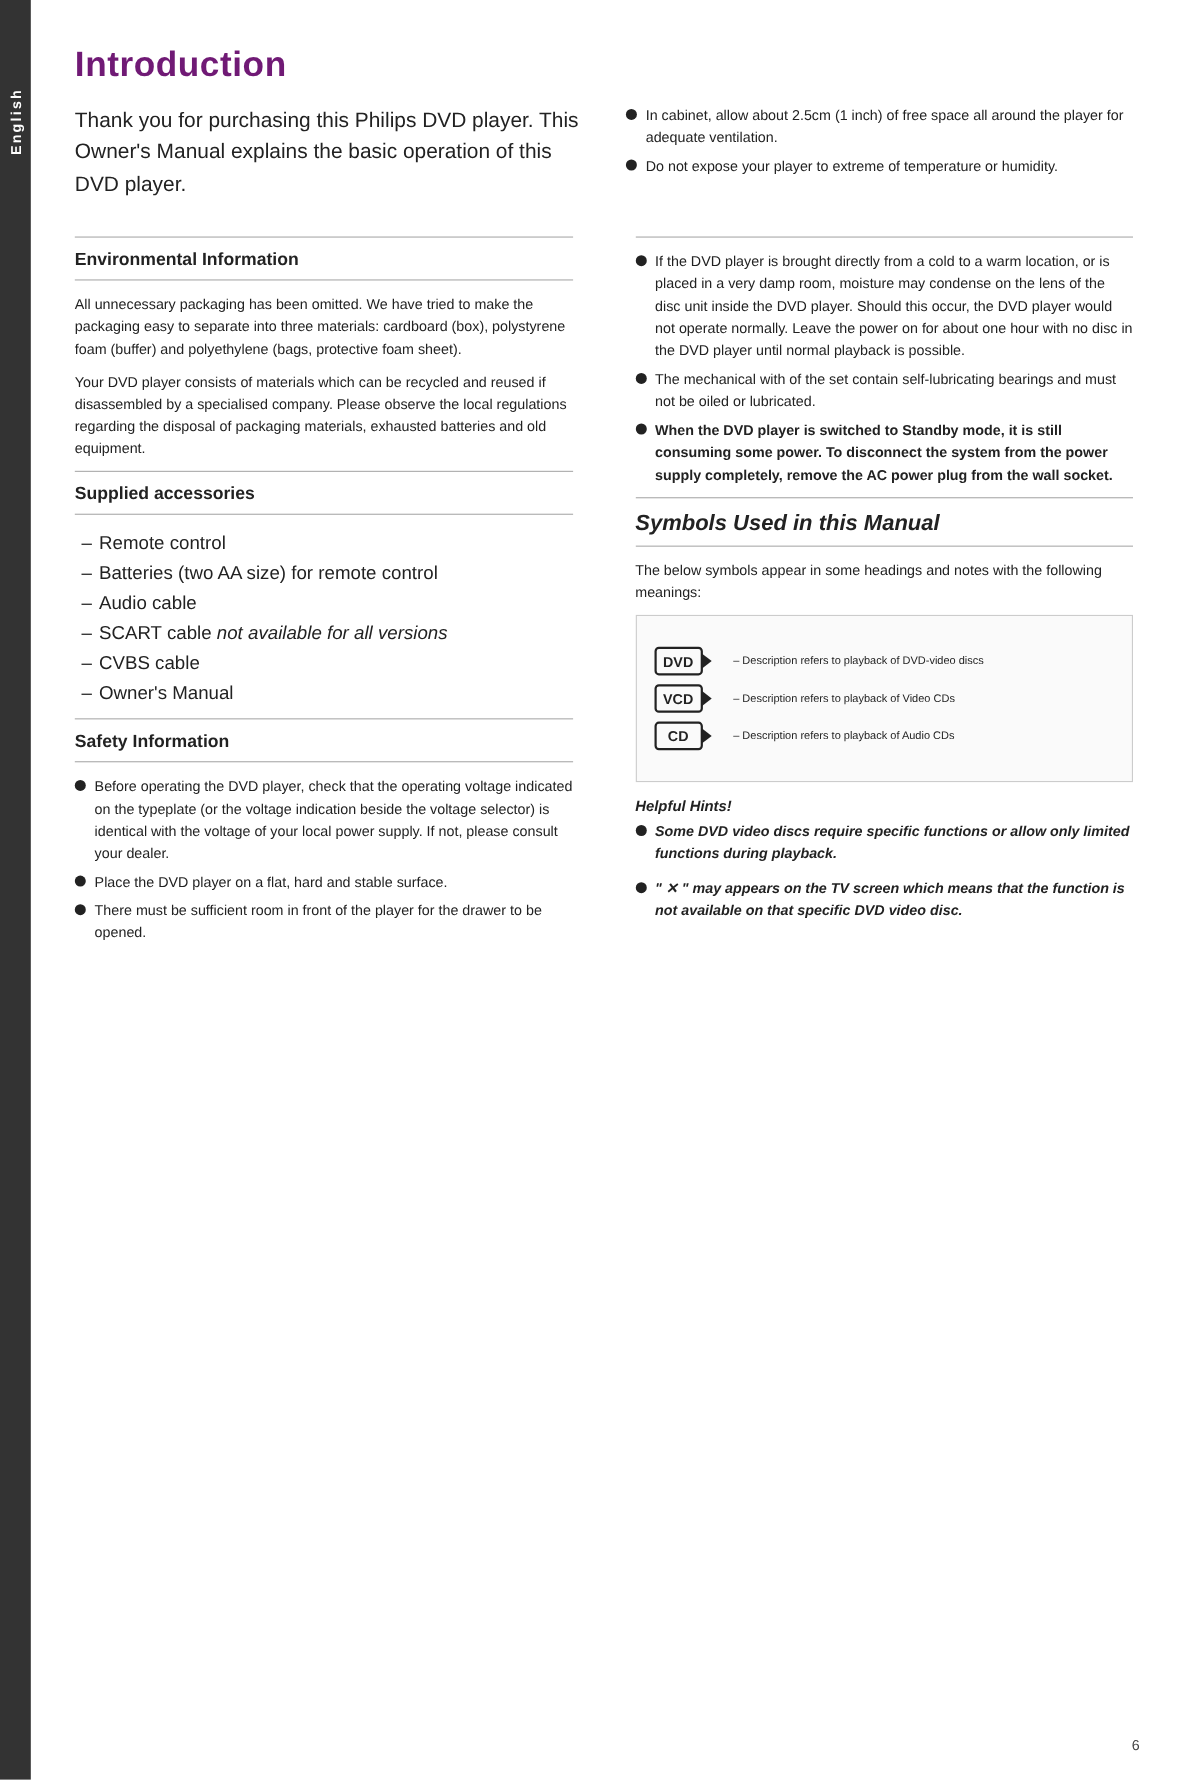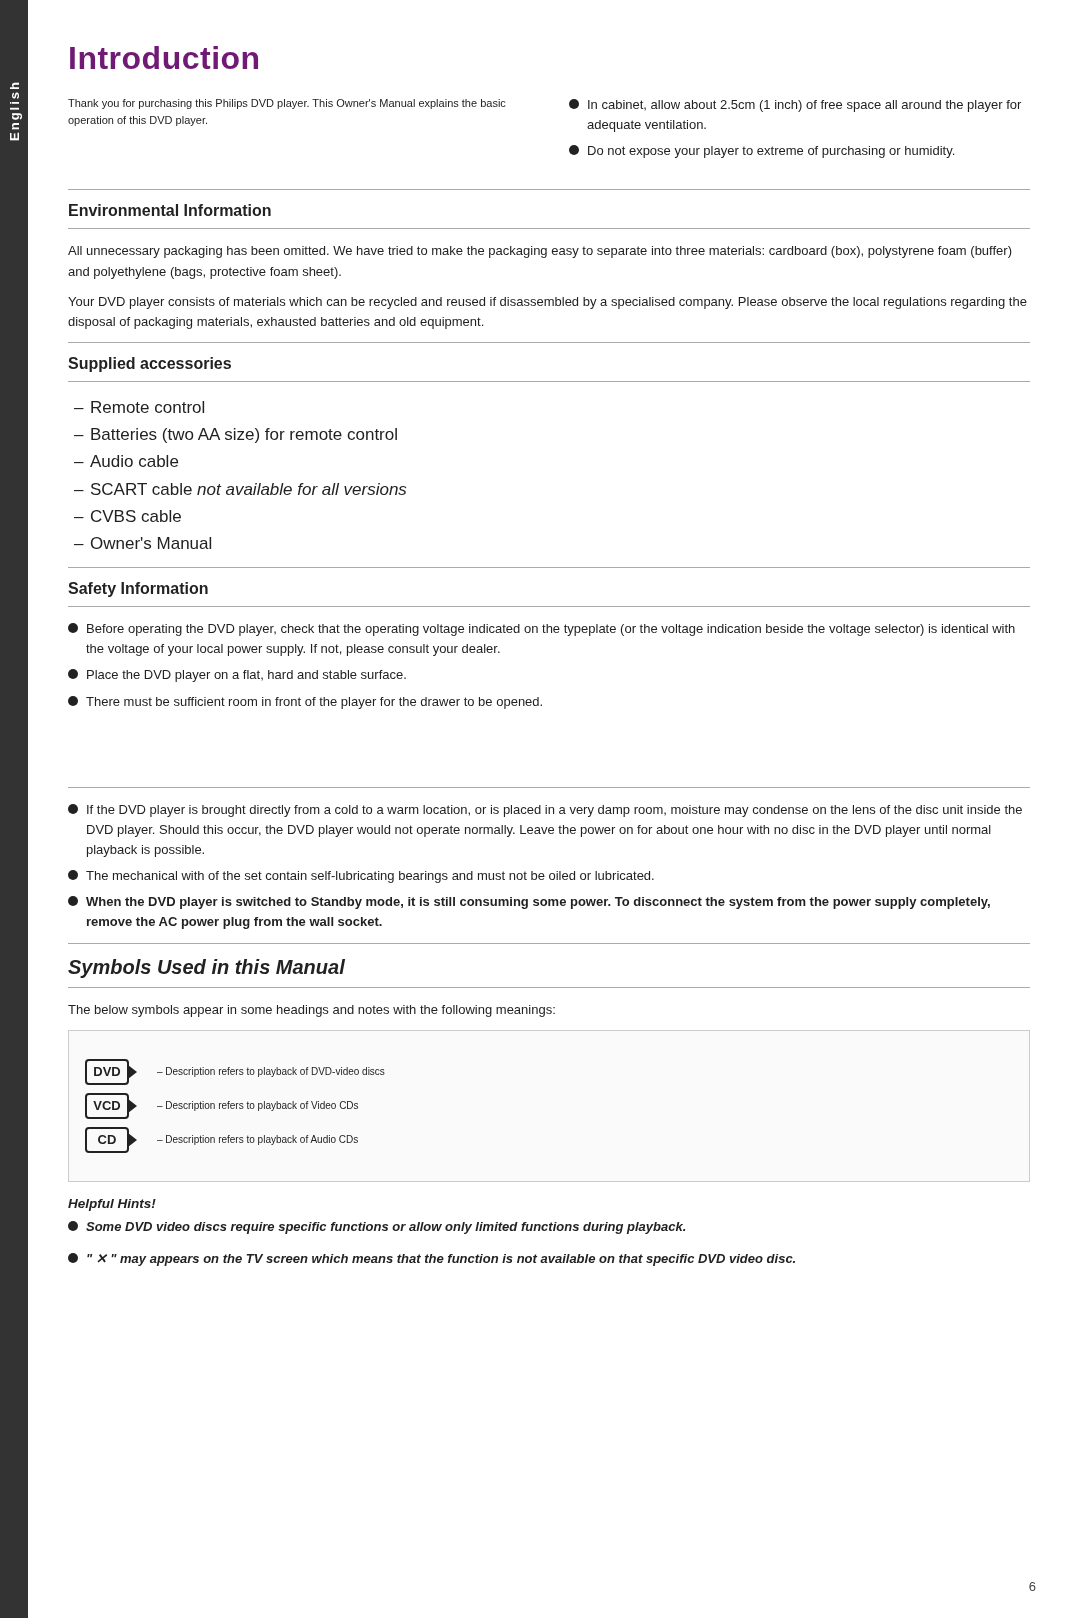--- a/index.html
+++ b/index.html
@@ -62,21 +62,20 @@
       border: none;
       border-top: 1.5px solid #aaa;
       margin: 8px 0 12px 0;
     }
 
     
     .two-col {
       display: flex;
       gap: 57px;
       margin-top: 10px;
-      flex-direction: column;
     }
 
     .col-left {
       flex: 1;
       min-width: 0;
     }
 
     .col-right {
       flex: 1;
       min-width: 0;
@@ -95,21 +94,21 @@
       font-size: 20px;
       font-weight: bold;
       font-style: italic;
       color: #222;
       margin-bottom: 6px;
       margin-top: 2px;
     }
 
     
     .intro-text {
-      font-size: 11px;
+      font-size: 19px;
       line-height: 1.55;
       color: #222;
       margin-bottom: 14px;
     }
 
     
     .body-text {
       font-size: 13px;
       line-height: 1.55;
       color: #222;
@@ -296,21 +295,21 @@
       </div>
       <div class="col-right-intro">
 
         <ul class="bullet-list">
           <li>
             <span class="bullet-filled"></span>
             <span>In cabinet, allow about 2.5cm (1 inch) of free space all around the player for adequate ventilation.</span>
           </li>
           <li>
             <span class="bullet-filled"></span>
-            <span>Do not expose your player to extreme of purchasing or humidity.</span>
+            <span>Do not expose your player to extreme of temperature or humidity.</span>
           </li>
         </ul>
       </div>
     </div>
 
     <div class="two-col">
 
       <div class="col-left">
 
         <hr class="divider">

